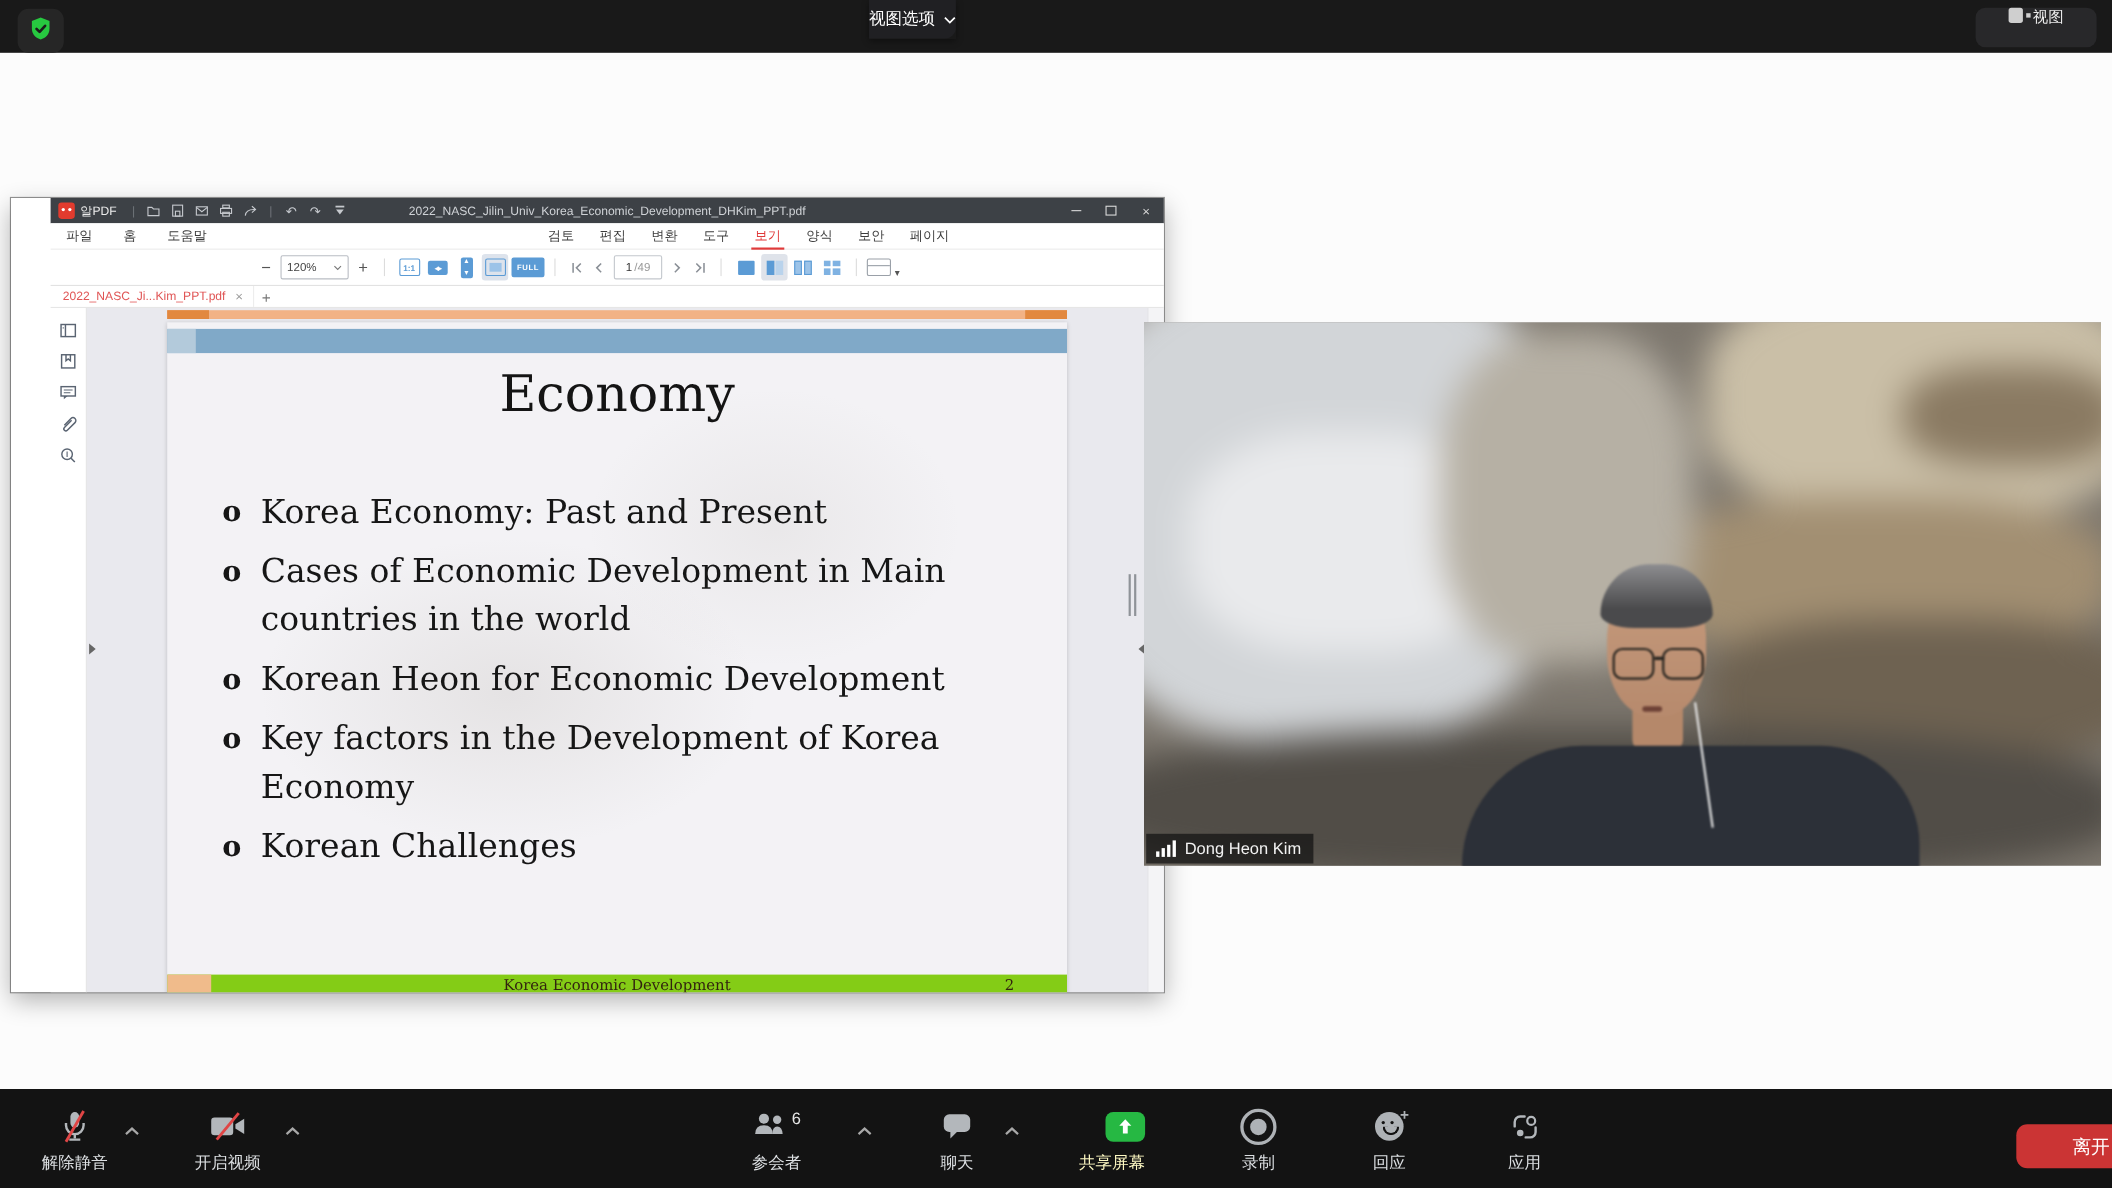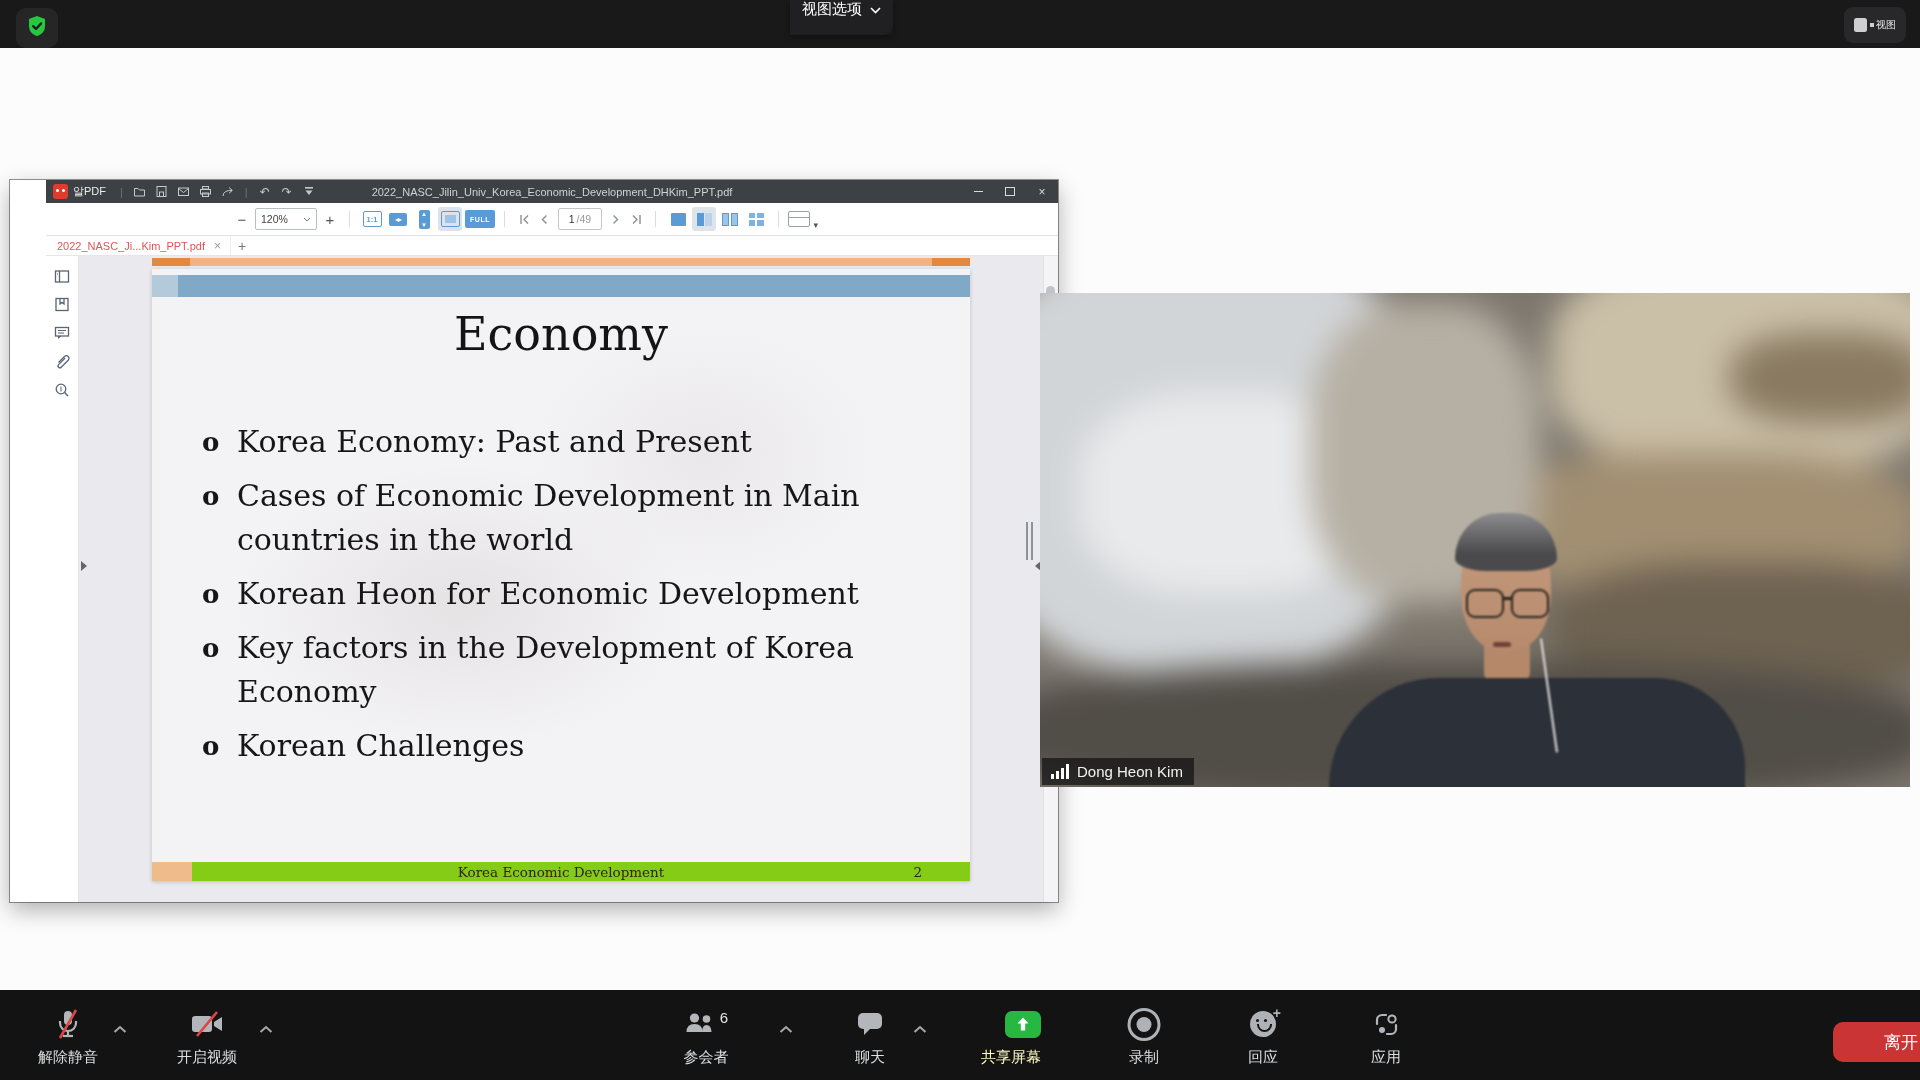--- a/index.html
+++ b/index.html
@@ -6,24 +6,24 @@
   #screen{position:relative;width:1920px;height:1080px;background:#fcfcfc;overflow:hidden;
           font-family:"Liberation Sans","DejaVu Sans",sans-serif;}
 
   
   .topbar{position:absolute;left:0;top:0;width:100%;height:48px;background:#191919;}
   .shield-btn{position:absolute;left:16px;top:8px;width:42px;height:40px;background:#262626;border-radius:10px;
               display:flex;align-items:center;justify-content:center;}
   .share-pill{position:absolute;left:790px;top:0;height:35px;display:flex;box-shadow:0 2px 6px rgba(0,0,0,.4);}
   .share-pill .green{background:#2cc04b;color:#17361f;font-weight:bold;font-size:17px;
                      display:flex;align-items:center;padding:0 18px;border-radius:0 0 0 10px;}
-  .view-options{background:#202023;color:#fff;font-size:15px;display:flex;gap:8px;
-                padding:0 12px;border-radius:0 0 10px 0;cursor:default;}
+  .view-options{background:#202023;color:#fff;font-size:15px;display:flex;align-items:center;gap:8px;
+                padding:0 0;border-radius:0 0 10px 0;cursor:default;}
   .view-btn{position:absolute;right:14px;top:7px;height:36px;background:#28282a;border-radius:9px;
-            display:flex;align-items:center;gap:9px;padding:0 10px;color:#e9e9e9;font-size:10px;}
+            display:flex;align-items:flex-start;gap:9px;padding:0 30px;color:#e9e9e9;font-size:14px;}
   .view-btn .vicon{position:relative;width:13px;height:14px;background:#cfcfcf;border-radius:2.5px;}
   .view-btn .vicon::after{content:"";position:absolute;right:-7px;top:5px;width:4px;height:4px;background:#cfcfcf;}
 
   
   .pdf{position:absolute;left:10px;top:180px;width:1012px;height:722px;background:#fff;
        box-shadow:0 0 0 1px rgba(60,60,60,.55),0 8px 22px rgba(0,0,0,.3);display:flex;flex-direction:column;padding-left:36px;}
   .ptitle{height:23px;background:#3d4146;display:flex;align-items:center;padding-left:7px;position:relative;flex:none;}
   .applogo{width:15px;height:15px;background:#e23b2e;border-radius:3px;margin-right:5px;position:relative;}
   .applogo::after{content:"";position:absolute;left:3px;top:5px;width:3px;height:3px;background:#fff;
                   box-shadow:6px 0 0 #fff;border-radius:50%;}
@@ -261,20 +261,37 @@
         <span class="wc">
             <span class="minbar"></span>
           </span>
         <span class="wc">
             <span class="maxbox"></span>
           </span>
         <span class="wc">×</span>
       </span>
     </div>
 
+    <div class="pmenu">
+      <div class="mleft">
+        <span class="mitem">파일</span>
+        <span class="mitem">홈</span>
+        <span class="mitem">도움말</span>
+      </div>
+      <div class="mright">
+        <span class="mitem">검토</span>
+        <span class="mitem">편집</span>
+        <span class="mitem">변환</span>
+        <span class="mitem">도구</span>
+        <span class="mitem active">보기</span>
+        <span class="mitem">양식</span>
+        <span class="mitem">보안</span>
+        <span class="mitem">페이지</span>
+      </div>
+    </div>
 
     <div class="ptool">
       <span class="tb tbtn">−</span>
       <span class="zoomsel">
         <span>120%</span>
         <svg width="8" height="5" viewBox="0 0 8 5">
             <polyline points="1,1 4,4 7,1" stroke="#777" fill="none"></polyline>
           </svg>
       </span>
       <span class="tb tbtn">+</span>

